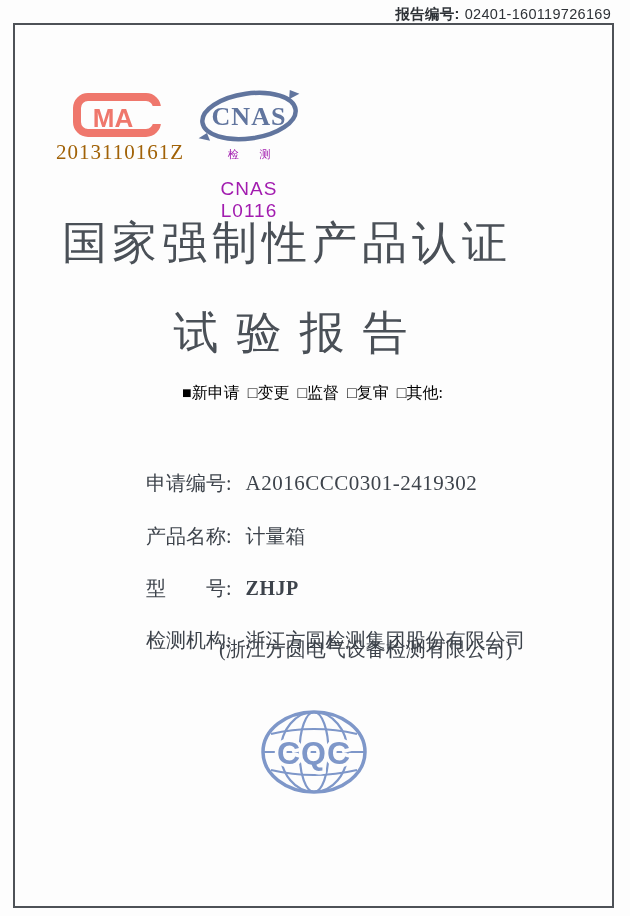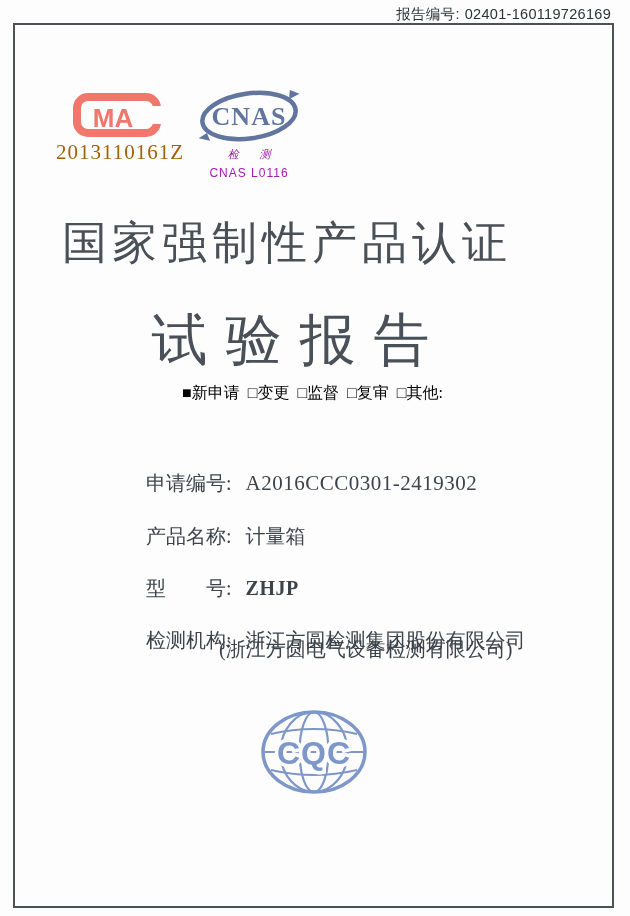--- a/index.html
+++ b/index.html
@@ -15,21 +15,21 @@
   
   .report-no {
     position: absolute;
     top: 5px;
     right: 19px;
     font-family: "Liberation Sans", sans-serif;
     font-size: 14.5px;
     color: #2e3237;
     letter-spacing: 0.3px;
   }
-  .report-no .lbl { font-weight: normal; margin-right: 5px; }
+  .report-no .lbl { font-weight: bold; margin-right: 5px; }
   
   .frame {
     position: absolute;
     left: 13px;
     top: 23px;
     width: 597px;
     height: 881px;
     border: 2px solid #4e5257;
   }
   
@@ -55,48 +55,47 @@
     width: 118px;
     text-align: center;
     color: #a21caf;
   }
   .cnas svg { display: block; margin: 0 auto; }
   .cnas-caption {
     font-size: 11px;
     letter-spacing: 9px;
     text-indent: 9px;
     margin-top: 2px;
-    font-style: italic;
   }
   .cnas-no {
     font-family: "Liberation Sans", sans-serif;
-    font-size: 12px;
+    font-size: 19px;
     letter-spacing: 1px;
-    margin-top: 4px;
+    margin-top: 16px;
   }
   
   .title-1 {
     position: absolute;
     left: 13px;
     width: 543px;
     top: 213px;
     text-align: center;
     font-size: 45px;
     letter-spacing: 5px;
     text-indent: 5px;
     color: #4a5057;
     font-weight: 500;
   }
   .title-2 {
     position: absolute;
     left: 13px;
     width: 555px;
     top: 303px;
     text-align: center;
-    font-size: 56px;
+    font-size: 45px;
     letter-spacing: 18px;
     text-indent: 18px;
     color: #4a5057;
     font-weight: 500;
   }
   
   .apply-type {
     position: absolute;
     left: 13px;
     width: 599px;

